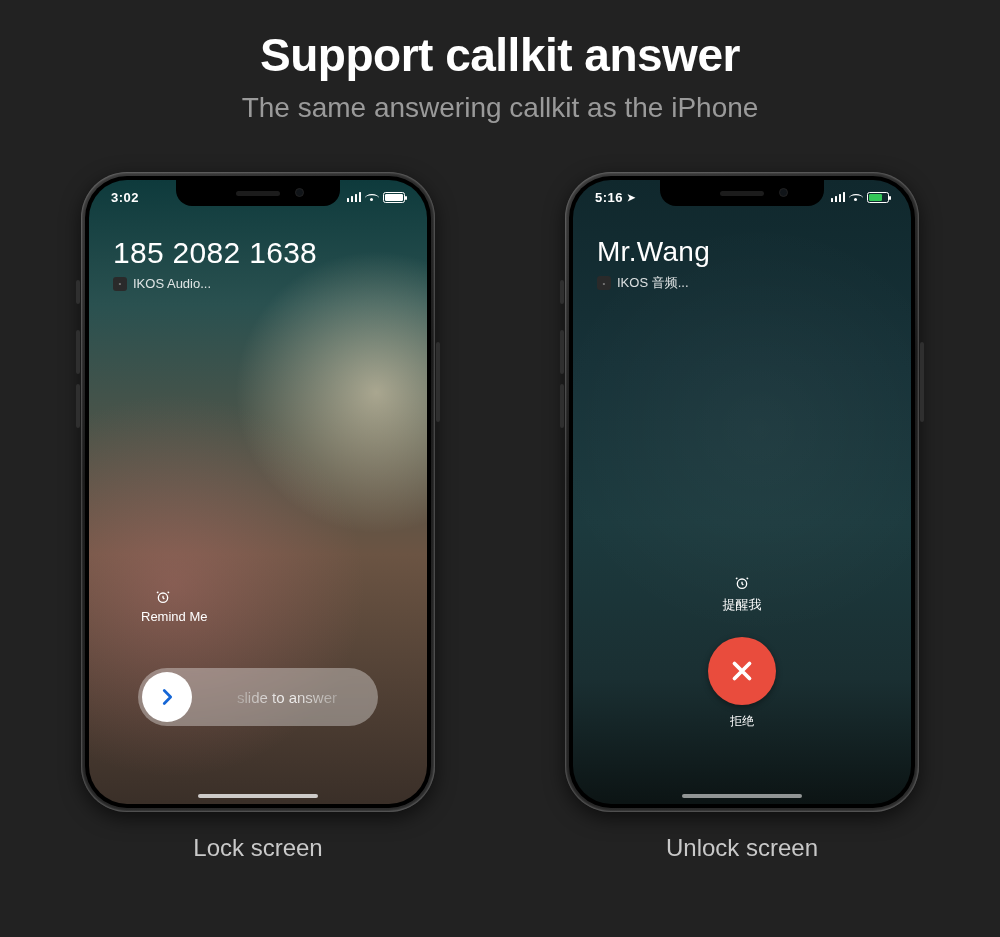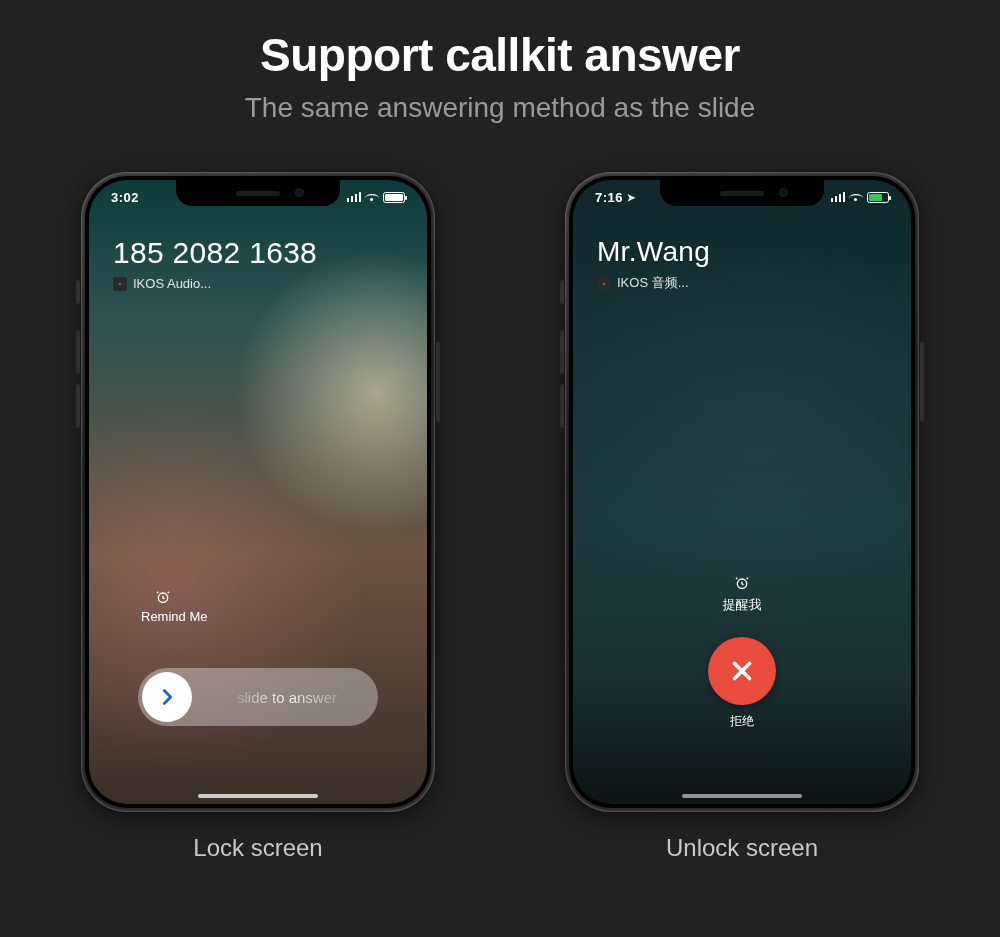--- a/index.html
+++ b/index.html
@@ -164,21 +164,21 @@
   .circle-btn svg{ width:30px; height:30px;}
   .action-label{ color:#fff; font-size:12px;}
 
   .home-ind{ position:absolute; bottom:6px; left:50%; transform:translateX(-50%); width:120px; height:4px; border-radius:3px; background:rgba(255,255,255,.75); z-index:4;}
   .bg-unlock .home-ind{ background:rgba(255,255,255,.55);}
 </style>
 </head>
 <body>
 
 <h1 class="headline">Support callkit answer</h1>
-<p class="subhead">The same answering method as the slide</p>
+<p class="subhead">The same answering callkit as the iPhone</p>
 
 <div class="phones">
 
   <div class="phone-col">
     <div class="phone">
       <div class="side-btn sb-silence"></div>
       <div class="side-btn sb-vol1"></div>
       <div class="side-btn sb-vol2"></div>
       <div class="side-btn sb-power"></div>
       <div class="phone-inner">
@@ -250,21 +250,21 @@
       <div class="phone-inner">
         <div class="screen bg-unlock">
 
           <div class="notch">
             <div class="speaker"></div>
             <div class="cam"></div>
           </div>
 
           <div class="status">
             <span class="time">
-              <span>7:16</span><span class="loc-ic">➤</span>
+              <span>5:16</span><span class="loc-ic">➤</span>
             </span>
             <div class="status-icons">
               <div class="cell-dots">
                   <span></span>
                   <span></span>
                   <span></span>
                   <span></span>
                 </div>
               <div class="wifi-ic"></div>
               <div class="batt">

